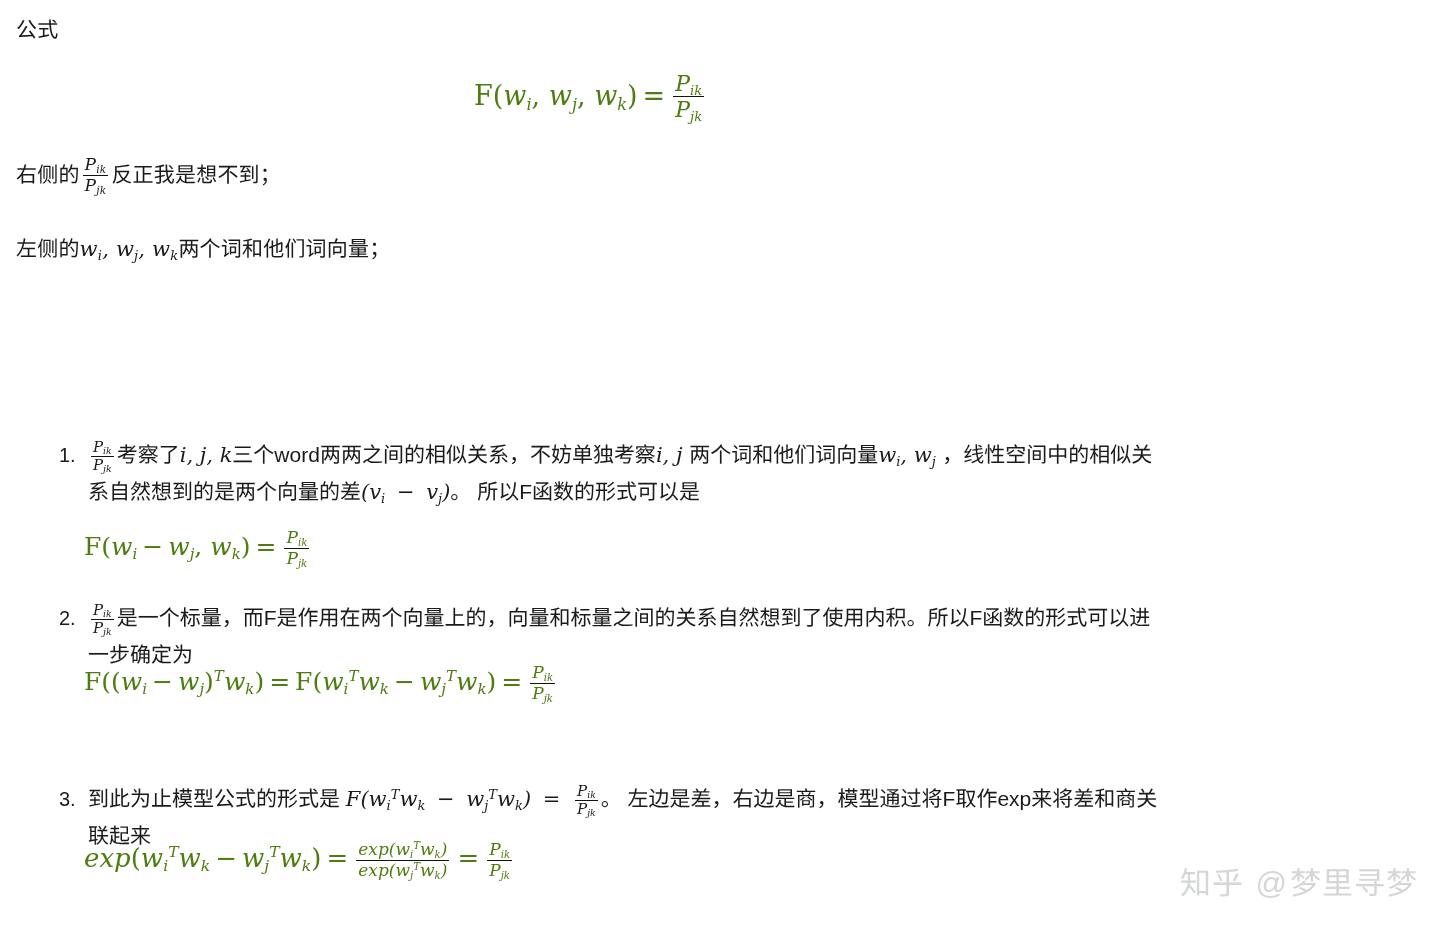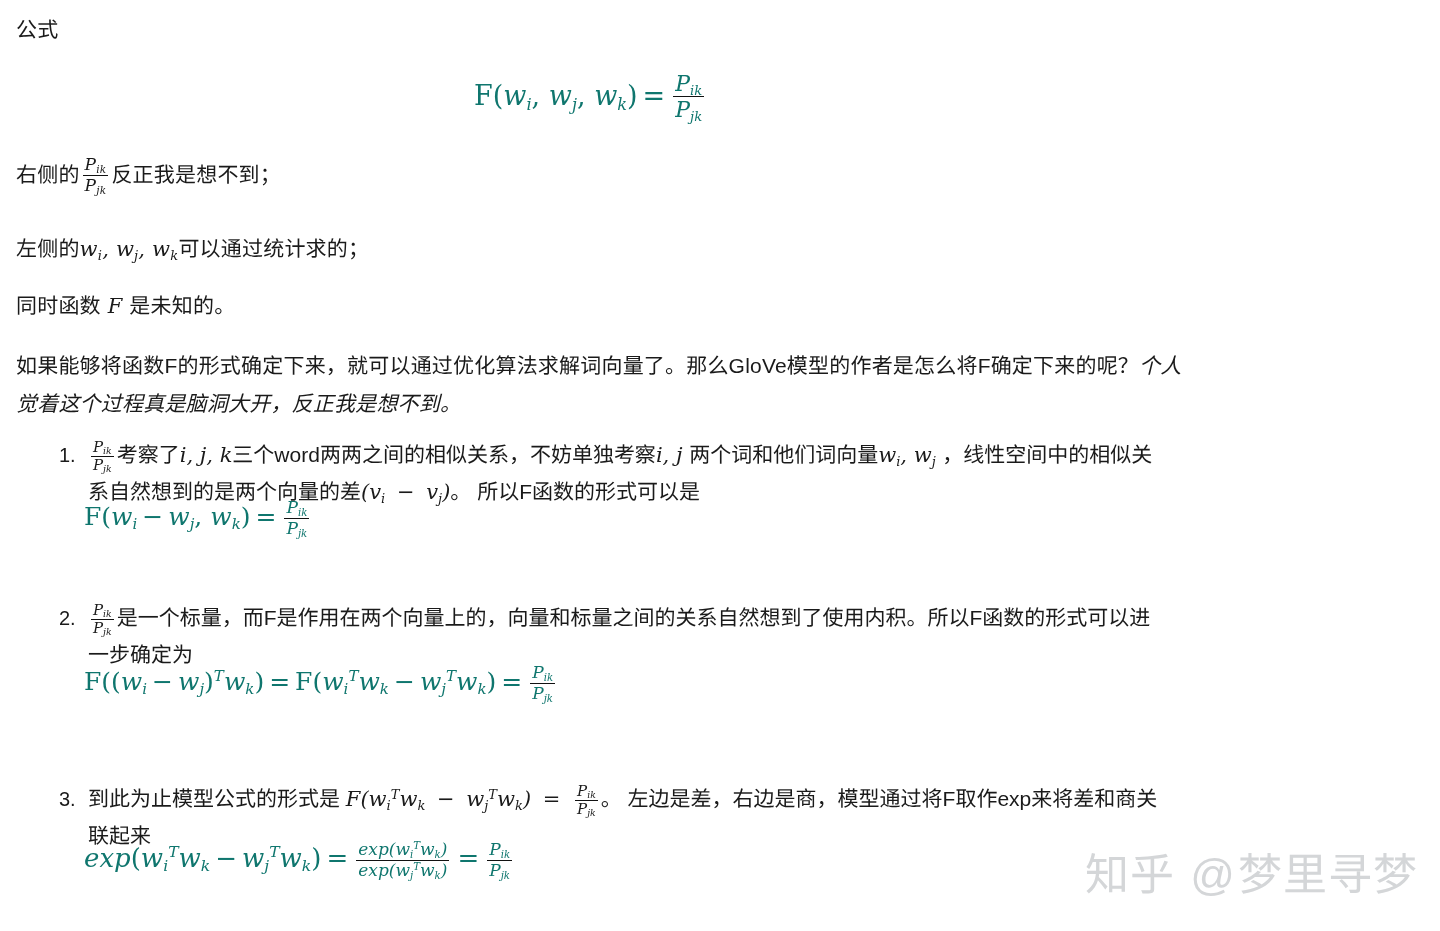--- a/index.html
+++ b/index.html
@@ -114,38 +114,38 @@
   }
   .frac-sm { font-size: 15px; }
   .frac-md { font-size: 17px; }
   .frac-lg { font-size: 22px; }
 
   
   .display-eq {
     position: absolute;
     font-family: "DejaVu Serif", "Liberation Serif", serif;
     font-style: italic;
-    color: #0f766e;
+    color: #4d7c0f;
     white-space: nowrap;
   }
   .display-eq sub {
     font-size: 0.6em;
     vertical-align: -0.28em;
     line-height: 0;
   }
   .display-eq sup {
     font-size: 0.6em;
     vertical-align: 0.6em;
     line-height: 0;
   }
   .op { font-style: normal; padding: 0 5px; }
   .paren { font-style: normal; }
 
   .eq-main  { left: 474px; top: 72px;  font-size: 27px; }
-  .eq-1     { left: 84px;  top: 499px; font-size: 25px; }
+  .eq-1     { left: 84px;  top: 529px; font-size: 25px; }
   .eq-2     { left: 84px;  top: 664px; font-size: 25px; }
   .eq-3     { left: 84px;  top: 841px; font-size: 26px; }
 
   
   .olist {
     position: absolute;
     left: 0;
     top: 437px;
     width: 1200px;
   }
@@ -170,21 +170,21 @@
   .li-3 { height: 110px; }
 
   .li-2 { margin-top: 15px; }
   .li-3 { margin-top: 18px; }
 
   
   .watermark {
     position: absolute;
     right: 22px;
     bottom: 28px;
-    font-size: 44px;
+    font-size: 31px;
     color: #d4d6d8;
     letter-spacing: 1px;
     user-select: none;
     white-space: nowrap;
   }
   .watermark .at { padding: 0 2px; }
 </style>
 </head>
 <body>
 
@@ -194,30 +194,24 @@
 
   <div class="display-eq eq-main math">
     <span class="paren">F(</span><span>w</span><sub>i</sub><span class="paren">,</span>&nbsp;<span>w</span><sub>j</sub><span class="paren">,</span>&nbsp;<span>w</span><sub>k</sub><span class="paren">)</span><span class="op">=</span><span class="frac frac-lg"><span class="num">P<sub>ik</sub></span><span class="den">P<sub>jk</sub></span></span>
   </div>
 
   <div class="para line-1">
     <span>右侧的</span><span class="frac frac-md"><span class="num">P<sub>ik</sub></span><span class="den">P<sub>jk</sub></span></span><span>反正我是想不到；</span>
   </div>
 
   <div class="para line-2">
-    <span>左侧的</span><span class="mi">w<sub>i</sub>,&nbsp;w<sub>j</sub>,&nbsp;w<sub>k</sub></span><span>可以通过统计求的；</span>
-  </div>
-
-  <div class="para line-3">
-    <span>同时函数</span><span class="mi">&nbsp;F&nbsp;</span><span>是未知的。</span>
-  </div>
-
-  <div class="para body-para">
-    <span>如果能够将函数F的形式确定下来，就可以通过优化算法求解词向量了。那么GloVe模型的作者是怎么将F确定下来的呢？</span><span class="it">个人觉着这个过程真是脑洞大开，反正我是想不到。</span>
-  </div>
+    <span>左侧的</span><span class="mi">w<sub>i</sub>,&nbsp;w<sub>j</sub>,&nbsp;w<sub>k</sub></span><span>两个词和他们词向量；</span>
+  </div>
+
+
 
   <div class="olist">
 
     <div class="li li-1">
       <span class="marker">1.</span>
       <div class="content">
         <span class="frac frac-sm"><span class="num">P<sub>ik</sub></span><span class="den">P<sub>jk</sub></span></span><span>考察了</span><span class="mi">i, j, k</span><span>三个word两两之间的相似关系，不妨单独考察</span><span class="mi">i, j&nbsp;</span><span>两个词和他们词向量</span><span class="mi">w<sub>i</sub>, w<sub>j</sub>&nbsp;</span><span>，线性空间中的相似关系自然想到的是两个向量的差</span><span class="mi">(v<sub>i</sub> <span class="op">−</span> v<sub>j</sub>)</span><span>。 所以F函数的形式可以是</span>
       </div>
     </div>
 

